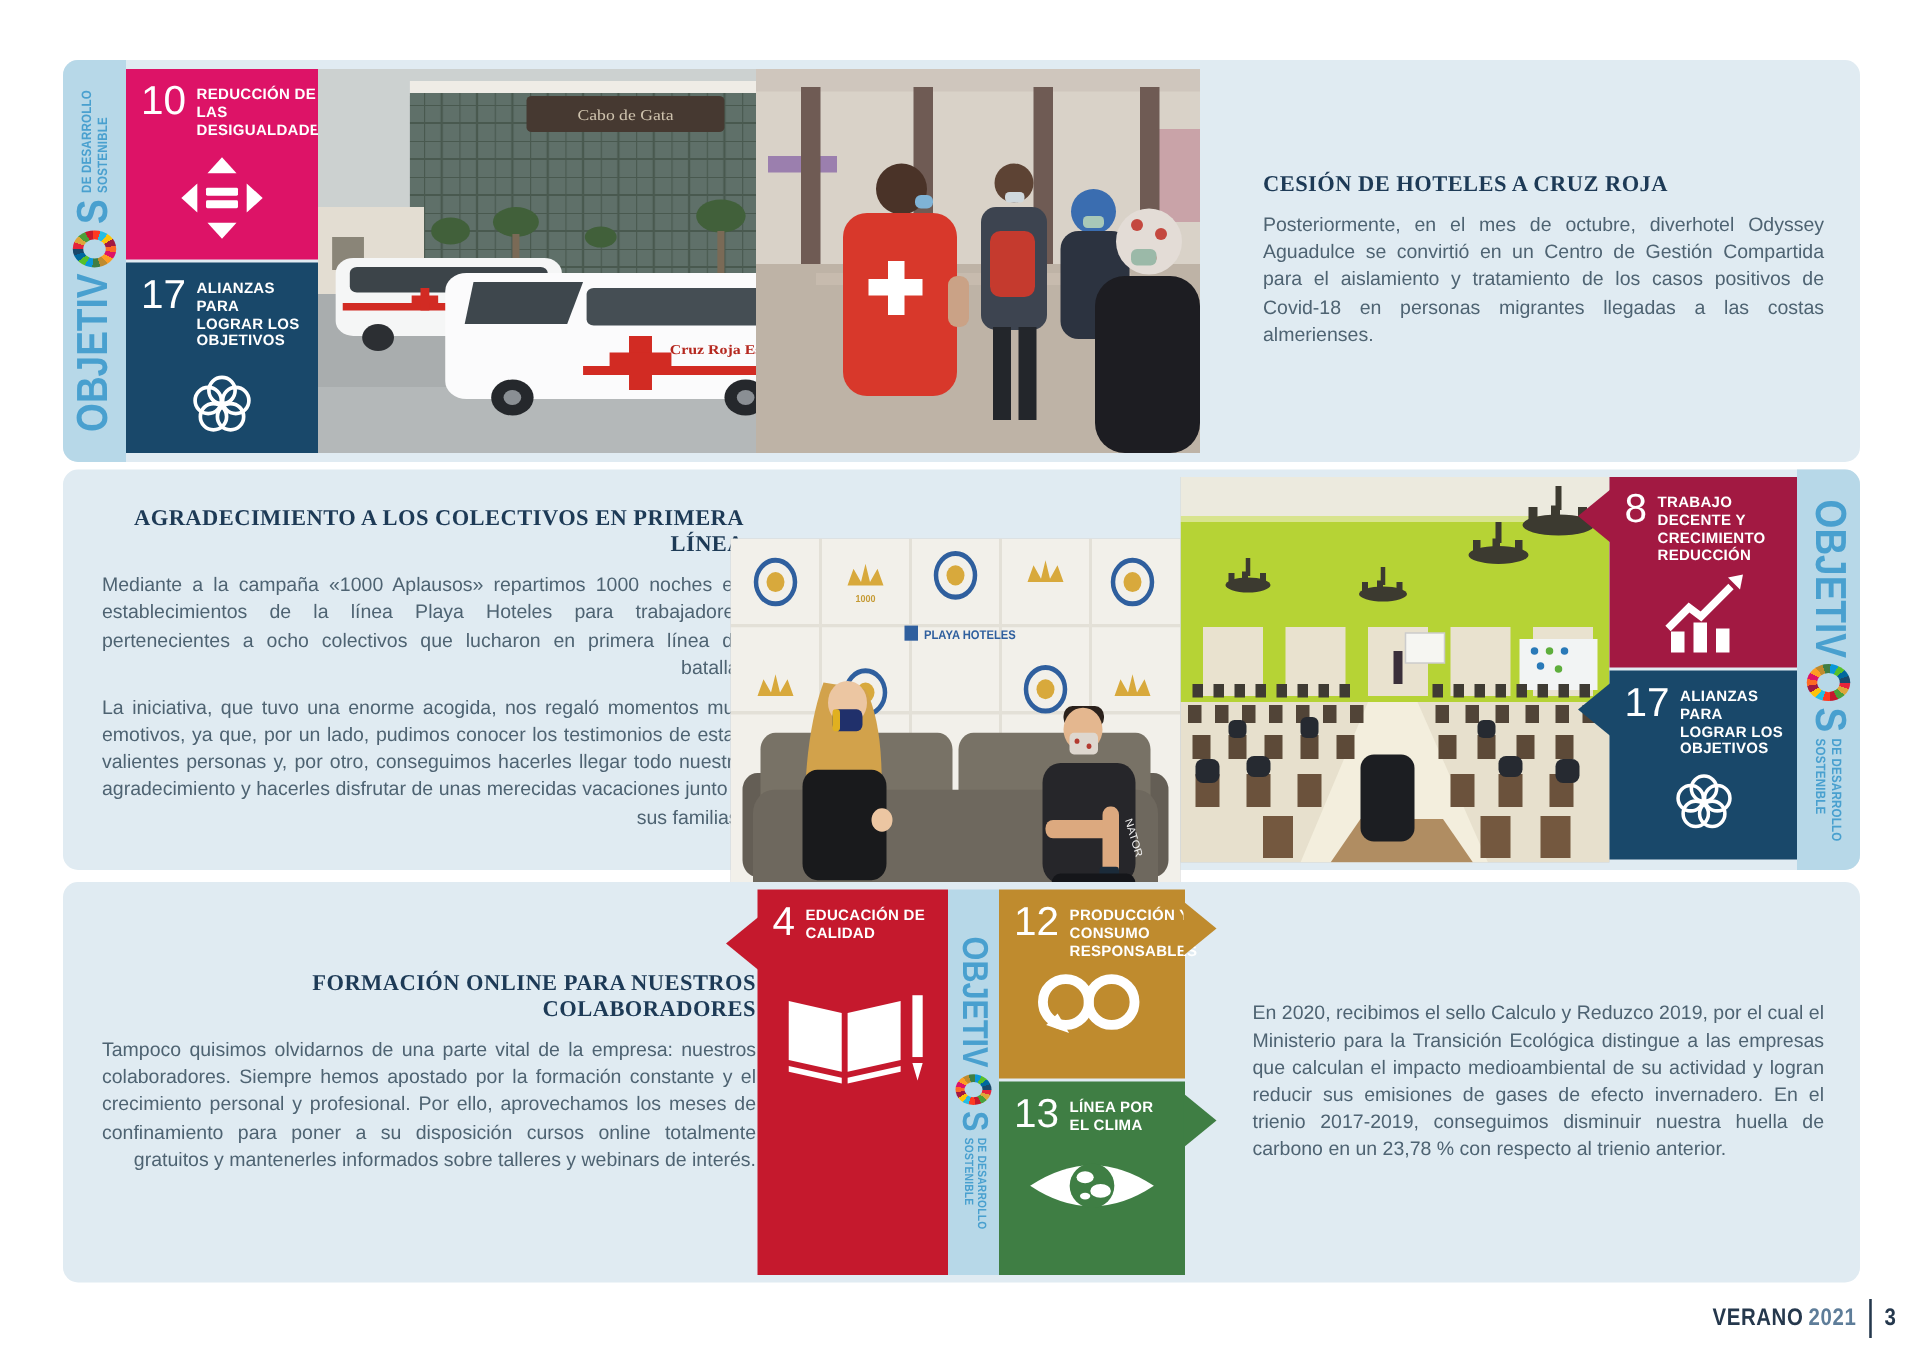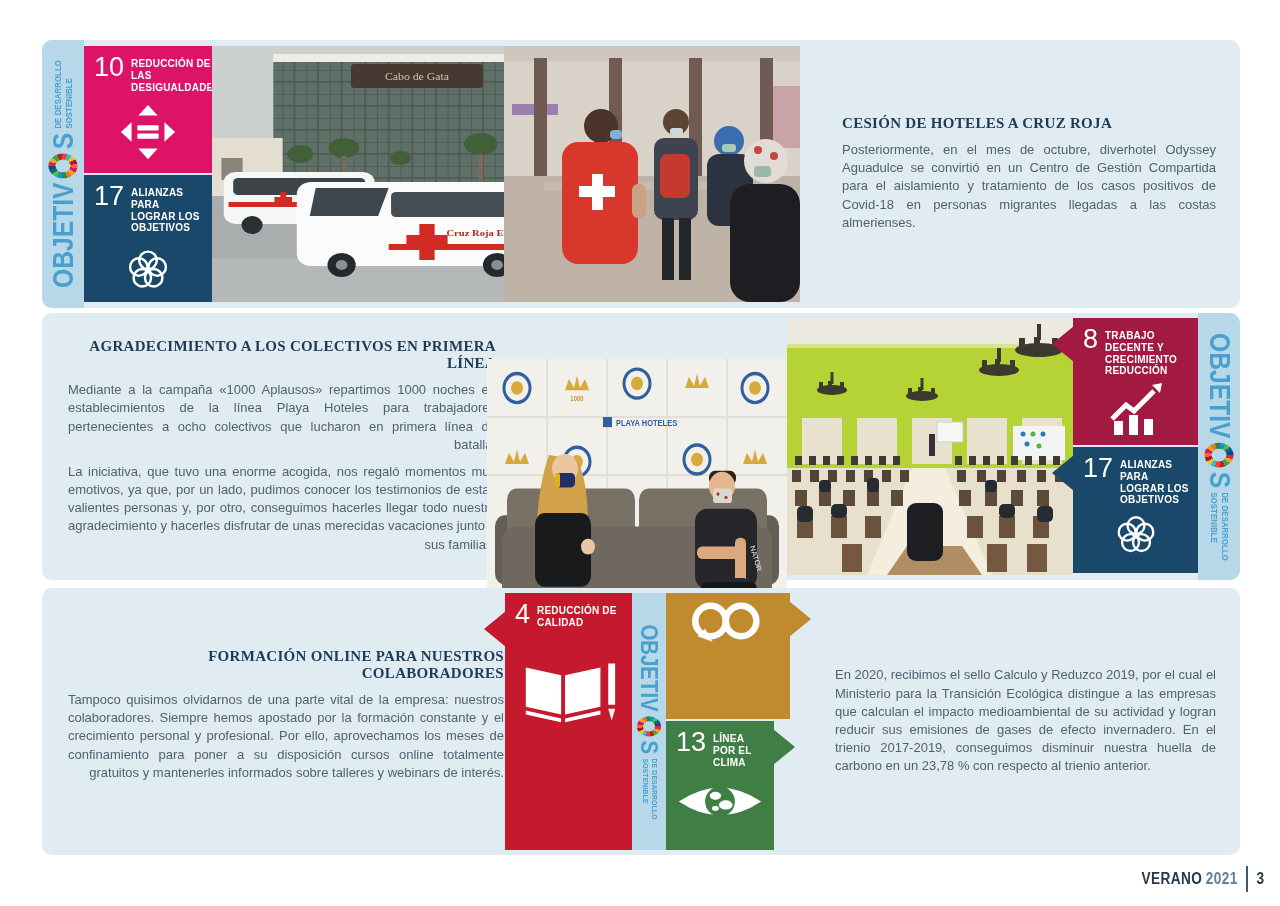--- a/index.html
+++ b/index.html
@@ -485,21 +485,21 @@
 
     <div class="textblock" style="left:12px;width:436px;top:0;bottom:0;padding:14px 5px 18px 14px;">
       <h2 class="sec-title right">FORMACIÓN ONLINE PARA NUESTROS COLABORADORES</h2>
       <p class="para last-right">Tampoco quisimos olvidarnos de una parte vital de la empresa: nuestros colaboradores. Siempre hemos apostado por la formación constante y el crecimiento personal y profesional. Por ello, aprovechamos los meses de confinamiento para poner a su disposición cursos online totalmente gratuitos y mantenerles informados sobre talleres y webinars de interés.</p>
     </div>
 
     <div class="badge b4" style="left:463px;top:5px;width:127px;height:257px;">
       <div class="tip tip-left"></div>
       <div class="badge-head">
         <span class="badge-num">4</span>
-        <span class="badge-label">REDUCCIÓN DE CALIDAD</span>
+        <span class="badge-label">EDUCACIÓN DE CALIDAD</span>
       </div>
       <div class="badge-icon" style="margin-top:22px;">
         <svg width="106" height="76" viewBox="0 0 108 76" fill="#fff">
           <path d="M10,16 L46,24 L46,64 L10,56 Z"></path>
           <path d="M50,24 L86,16 L86,56 L50,64 Z"></path>
           <path d="M10,60 L46,68 L46,72 L10,64 Z"></path>
           <path d="M50,68 L86,60 L86,64 L50,72 Z"></path>
           <rect x="94" y="12" width="7" height="42"></rect>
           <polygon points="94,58 101,58 97.5,70"></polygon>
         </svg>
@@ -513,30 +513,34 @@
         <span class="ods-word">S</span>
         <span class="ods-sub">
           <span>DE DESARROLLO</span><br>
           <span>SOSTENIBLE</span>
         </span>
       </div>
     </div>
 
     <div class="badge b12" style="left:624px;top:5px;width:124px;height:126px;">
       <div class="tip tip-right"></div>
+      <div class="badge-head">
+        <span class="badge-num">12</span>
+        <span class="badge-label">PRODUCCIÓN Y CONSUMO RESPONSABLES</span>
+      </div>
       <div class="badge-icon" style="margin-top:4px;">
         <svg width="88" height="48" viewBox="0 0 80 44">
           <circle cx="24" cy="22" r="14" stroke="#fff" stroke-width="6" fill="none"></circle>
           <circle cx="52" cy="22" r="14" stroke="#fff" stroke-width="6" fill="none"></circle>
           <polygon points="12,36 26,41 19,29" fill="#fff"></polygon>
         </svg>
       </div>
     </div>
 
-    <div class="badge b13" style="left:624px;top:133px;width:108px;height:129px;">
+    <div class="badge b13" style="left:624px;top:133px;width:124px;height:129px;">
       <div class="tip tip-right"></div>
       <div class="badge-head">
         <span class="badge-num">13</span>
         <span class="badge-label">LÍNEA POR EL CLIMA</span>
       </div>
       <div class="badge-icon" style="margin-top:6px;">
         <svg width="92" height="55" viewBox="0 0 80 48">
           <path d="M4,24 Q40,0 76,24 Q40,48 4,24 Z" fill="#fff"></path>
           <circle cx="40" cy="24" r="13" fill="#3f7e44"></circle>
           <ellipse cx="36" cy="19" rx="5" ry="3.5" fill="#fff"></ellipse>

